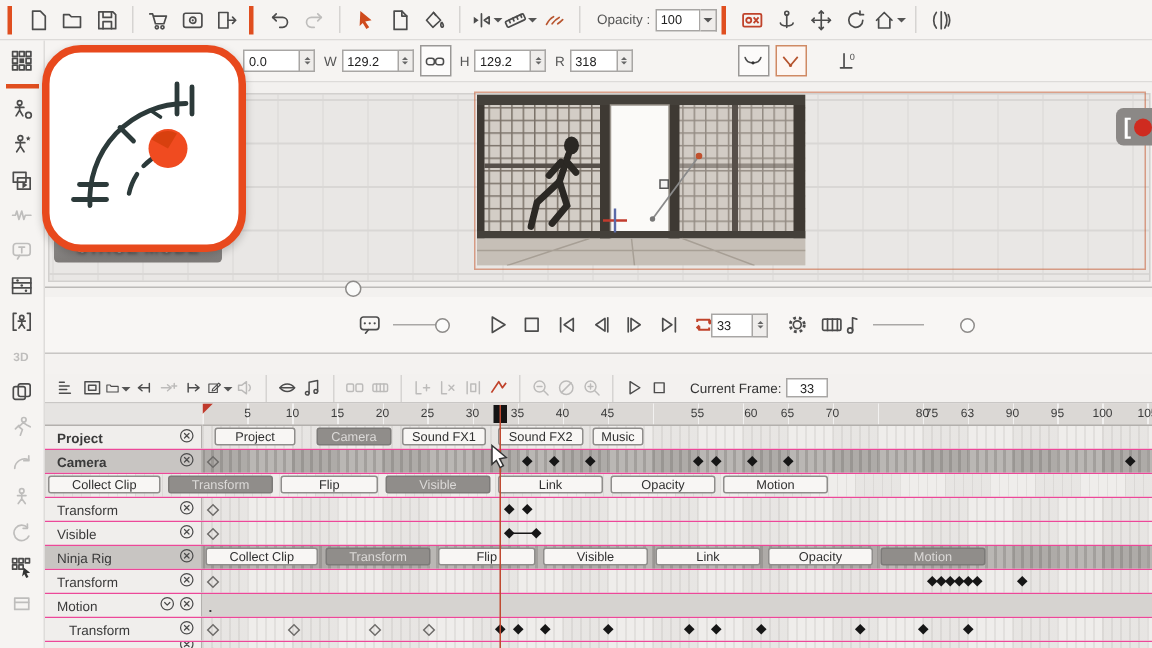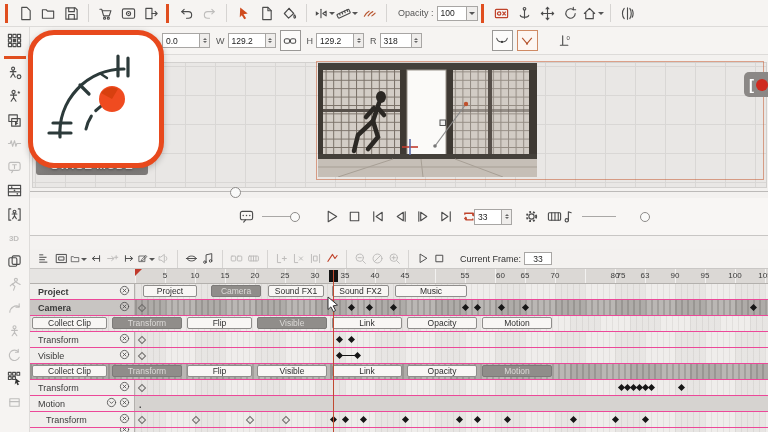--- a/index.html
+++ b/index.html
@@ -766,21 +766,21 @@
                 <circle cx="8" cy="8" r="6" class="s"></circle>
                 <path d="M5.8 5.8l4.4 4.4M10.2 5.8l-4.4 4.4" class="s"></path>
               </svg>
             </span>
           </div>
           <div class="rtrack">
             <div class="btn" style="left: 8px; width: 54px;">Project</div>
             <div class="btn active" style="left: 76px; width: 50px;">Camera</div>
             <div class="btn" style="left: 133px; width: 56px;">Sound FX1</div>
             <div class="btn" style="left: 197px; width: 57px;">Sound FX2</div>
-            <div class="btn" style="left: 260px; width: 72px;">Music</div>
+            <div class="btn" style="left: 260px; width: 34px;">Music</div>
           </div>
         </div>
         <div class="row sel">
           <div class="rname">
             <span class="lbl b">Camera</span>
             <span class="rowic">
               <svg viewBox="0 0 16 16">
                 <circle cx="8" cy="8" r="6" class="s"></circle>
                 <path d="M5.8 5.8l4.4 4.4M10.2 5.8l-4.4 4.4" class="s"></path>
               </svg>
@@ -836,20 +836,29 @@
             </span>
           </div>
           <div class="rtrack">
             <div class="klink" style="left: 204px; width: 18px;"></div>
             <span class="kf h" style="left: 4px;"></span>
             <span class="kf" style="left: 202px;"></span>
             <span class="kf" style="left: 220px;"></span>
           </div>
         </div>
         <div class="row sel">
+          <div class="rname">
+            <span class="lbl">Ninja Rig</span>
+            <span class="rowic">
+              <svg viewBox="0 0 16 16">
+                <circle cx="8" cy="8" r="6" class="s"></circle>
+                <path d="M5.8 5.8l4.4 4.4M10.2 5.8l-4.4 4.4" class="s"></path>
+              </svg>
+            </span>
+          </div>
           <div class="rtrack">
             <div class="btn" style="left: 2px; width: 75px;">Collect Clip</div>
             <div class="btn active" style="left: 82px; width: 70px;">Transform</div>
             <div class="btn" style="left: 157px; width: 65px;">Flip</div>
             <div class="btn" style="left: 227px; width: 70px;">Visible</div>
             <div class="btn" style="left: 302px; width: 70px;">Link</div>
             <div class="btn" style="left: 377px; width: 70px;">Opacity</div>
             <div class="btn active" style="left: 452px; width: 70px;">Motion</div>
           </div>
         </div>

